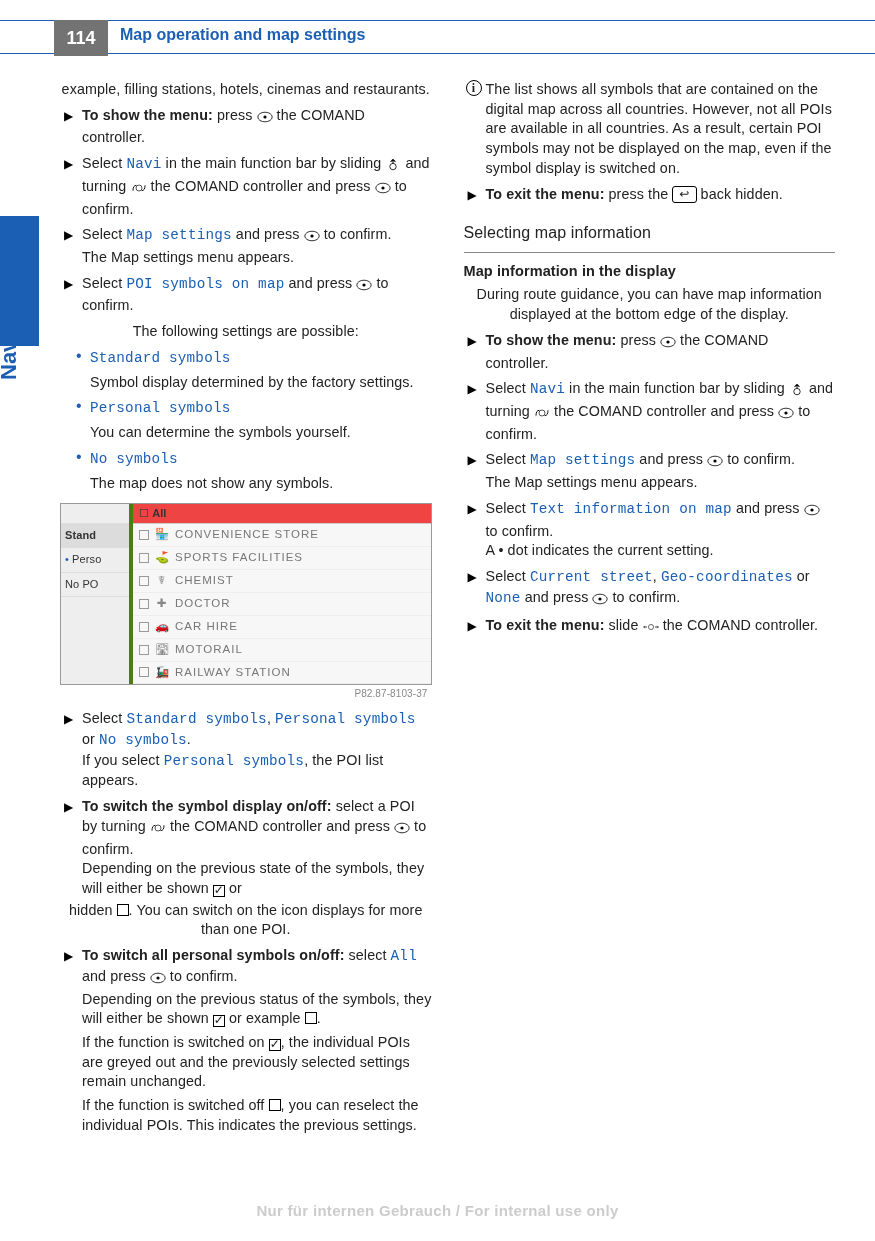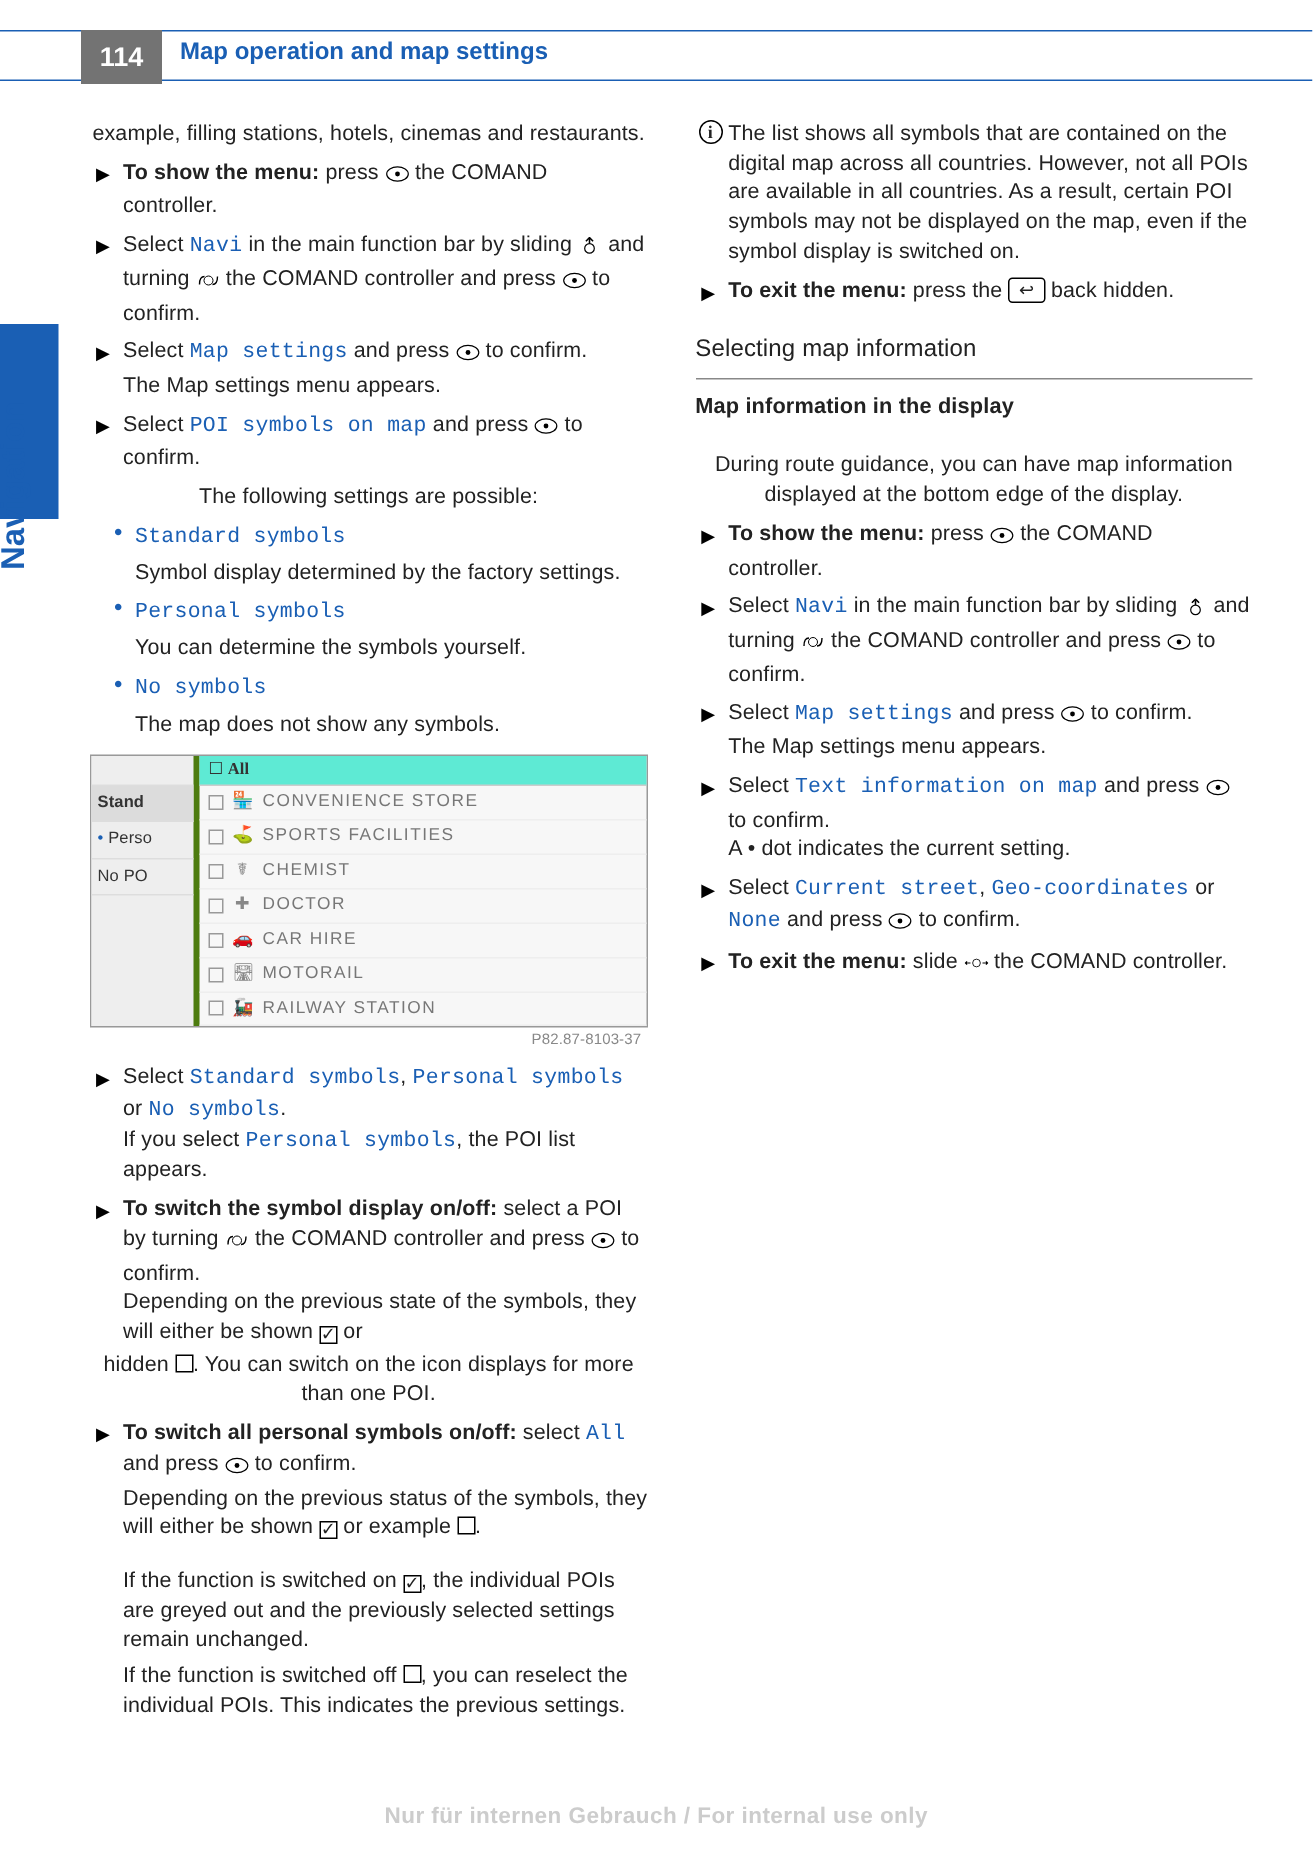--- a/index.html
+++ b/index.html
@@ -15,34 +15,34 @@
   .indent { margin-left: 22px; }
   .step { position: relative; margin: 6px 0 2px 22px; }
   .step .mark { position: absolute; left: -18px; top: 2px; color: #000; font-size: 12px; }
   .bullet { position: relative; margin: 6px 0 2px 30px; }
   .bullet .mark { position: absolute; left: -14px; top: 0; color: #1a5fb4; font-size: 16px; line-height: 16px; }
   .mono { font-family: "Courier New", monospace; color: #1a5fb4; letter-spacing: 0.2px; }
   b { font-weight: bold; }
   .info-row { position: relative; margin: 6px 0 2px 22px; }
   .info-row .ico { position: absolute; left: -20px; top: 0; width: 16px; height: 16px; border: 1.5px solid #000; border-radius: 50%; font-size: 12px; font-weight: bold; display: flex; align-items: center; justify-content: center; font-family: Georgia, serif; }
   .sec-heading { font-weight: normal; font-size: 16px; margin: 18px 0 1px 0; border-bottom: 1px solid #888; padding-bottom: 8px; }
-  .sub-heading { font-weight: bold; font-size: 14.5px; margin: 8px 0 20px 0; }
+  .sub-heading { font-weight: bold; font-size: 14.5px; margin: 8px 0 4px 0; }
   .cbox { display: inline-block; width: 12px; height: 12px; border: 1.3px solid #000; vertical-align: -1px; }
   .cbox.checked::after { content: "✓"; display: block; font-size: 12px; line-height: 10px; margin-top: -1px; margin-left: 0px; }
   .ctrl-btn { display:inline-block; vertical-align: -3px; }
   .ctrl-svg { width: 16px; height: 12px; }
   .backbtn { display:inline-block; border:1px solid #000; border-radius:3px; padding:0 6px; font-size:12px; vertical-align: 1px; line-height:15px; }
   .fig { margin: 10px 0 8px 0; break-inside: avoid; }
   .fig-box { border: 1px solid #999; background: #f7f7f7; padding: 0; font-size: 12px; color: #777; width: 100%; }
   .fig-head { display:flex; }
   .fig-left { width: 72px; background: #eee; border-right: 4px solid #4d7c0f; }
   .fig-left div { padding: 4px 4px; border-bottom: 1px solid #ddd; font-size: 11px; color:#333; }
   .fig-left .sel { background:#dcdcdc; font-weight:bold; }
   .fig-right { flex:1; }
-  .fig-all { background:#5eead4; color:#333; padding:2px 6px; border-bottom:1px solid #ccc; font-size:11px;font-family:Liberation Serif, serif; }
+  .fig-all { background:#ef4444; color:#333; padding:2px 6px; border-bottom:1px solid #ccc; font-size:11px; }
   .fig-row { display:flex; align-items:center; gap:6px; padding:3px 6px; border-bottom:1px solid #eee; letter-spacing:1px; font-size:11.5px; }
   .fig-row .cb { width:10px; height:10px; border:1px solid #999; }
   .fig-row .ic { width:14px; text-align:center; color:#888; }
   .fig-cap { text-align:right; font-size:10px; color:#888; padding: 2px 4px 0 0; }
   .watermark { position:absolute; left:0; right:0; bottom:22px; text-align:center; color:#ccc; font-size:15px; font-weight:bold; letter-spacing:0.3px; }
   .nowrap { white-space: nowrap; }
 </style>
 </head>
 <body>
 
@@ -183,21 +183,21 @@
     </div>
 
     <p class="indent"><span>hidden </span><span class="cbox"></span><span>. You can switch on the icon displays for more than one POI.</span></p>
 
     <div class="step"><span class="mark">▶</span>
       <b>To switch all personal symbols on/off:</b><span> select </span><span class="mono">All</span><span> and press </span><span class="ctrl-btn"><svg class="ctrl-svg" viewBox="0 0 20 14">
             <ellipse cx="10" cy="7" rx="9" ry="6" fill="none" stroke="#000" stroke-width="1"></ellipse>
             <circle cx="10" cy="7" r="2" fill="#000"></circle>
           </svg></span><span> to confirm.</span>
       <div><span>Depending on the previous status of the symbols, they will either be shown </span><span class="cbox checked"></span><span> or example </span><span class="cbox"></span><span>.</span></div>
-      <div style="margin-top:16px"><span>If the function is switched on </span><span class="cbox checked"></span><span>, the individual POIs are greyed out and the previously selected settings remain unchanged.</span></div>
+      <div style="margin-top:4px"><span>If the function is switched on </span><span class="cbox checked"></span><span>, the individual POIs are greyed out and the previously selected settings remain unchanged.</span></div>
       <div style="margin-top:4px"><span>If the function is switched off </span><span class="cbox"></span><span>, you can reselect the individual POIs. This indicates the previous settings.</span></div>
     </div>
 
     <div class="info-row"><span class="ico">i</span>
       <span>The list shows all symbols that are contained on the digital map across all countries. However, not all POIs are available in all countries. As a result, certain POI symbols may not be displayed on the map, even if the symbol display is switched on.</span>
     </div>
 
     <div class="step"><span class="mark">▶</span>
       <b>To exit the menu:</b><span> press the </span><span class="backbtn">↩</span><span> back hidden.</span>
     </div>

